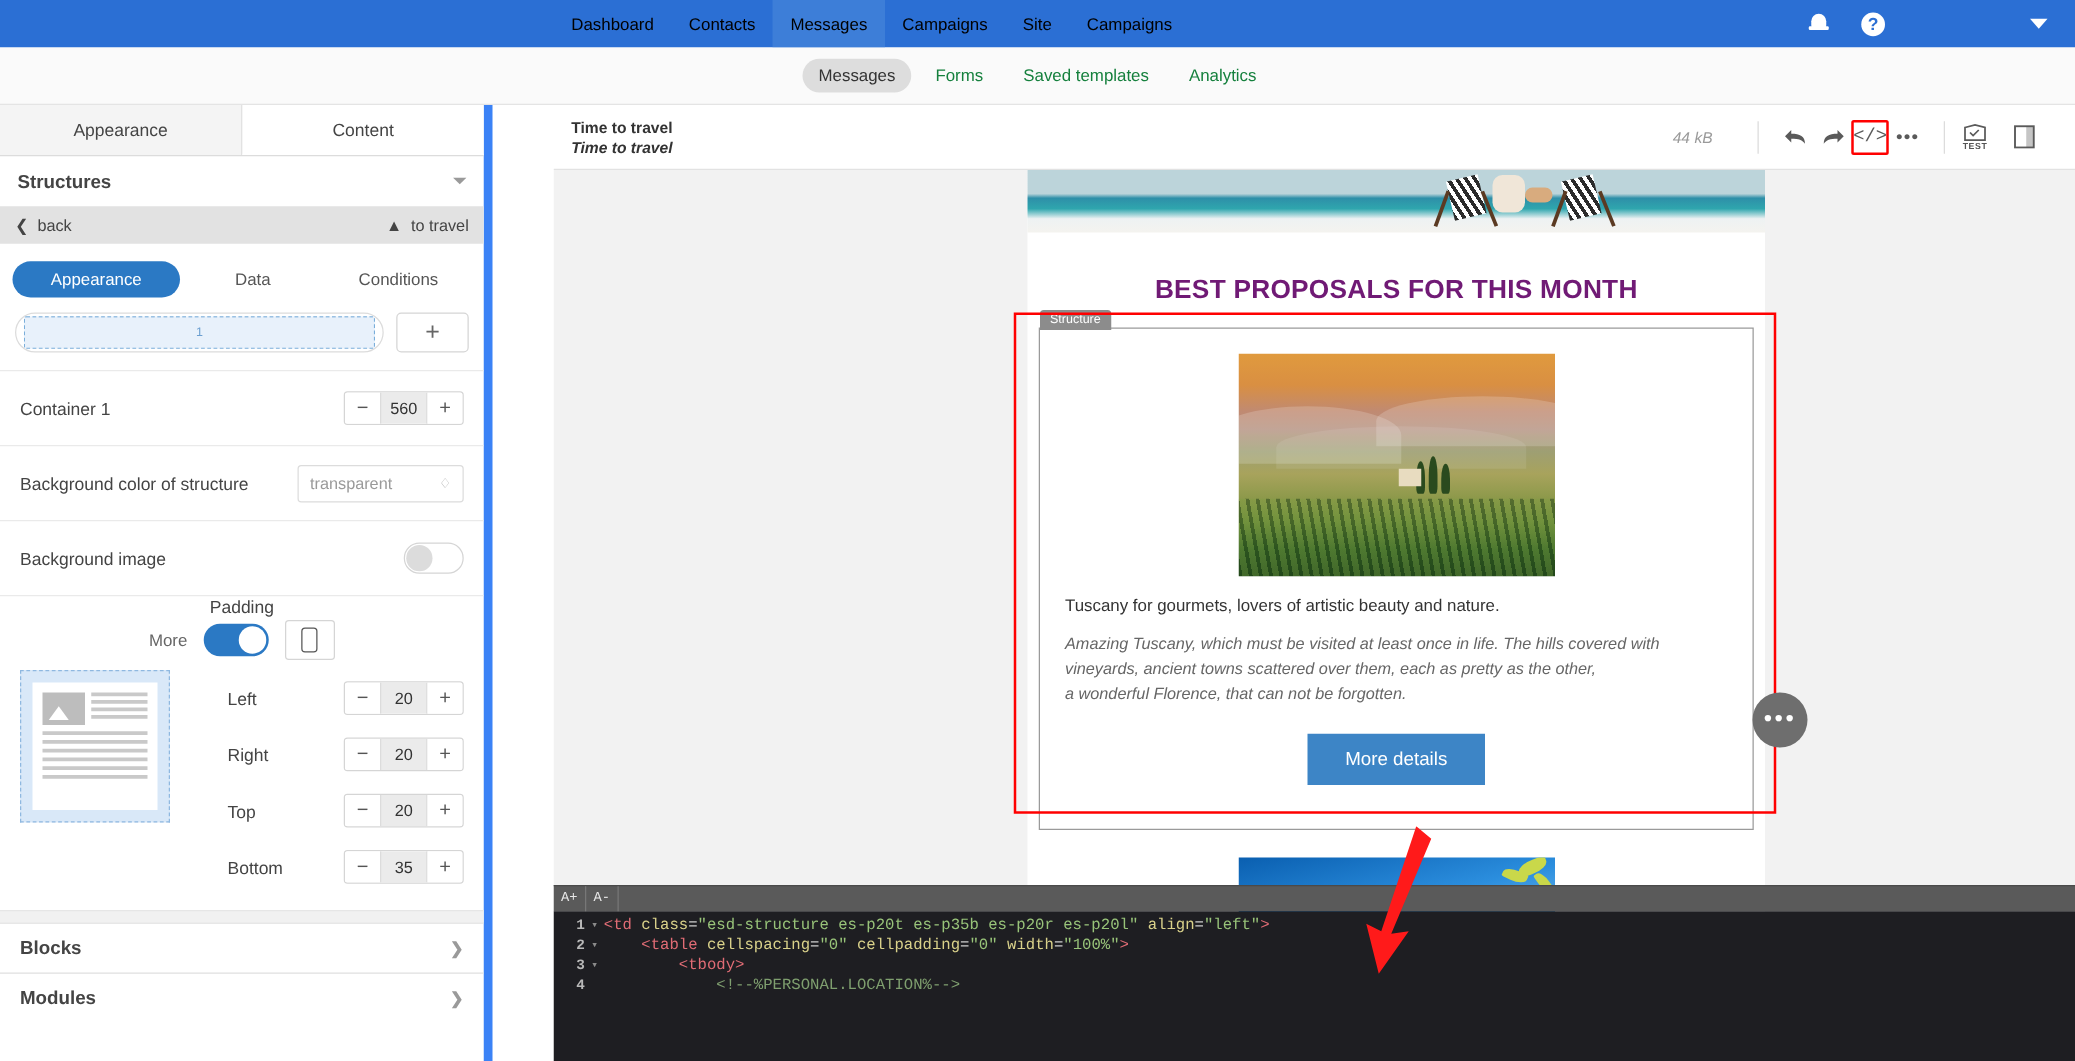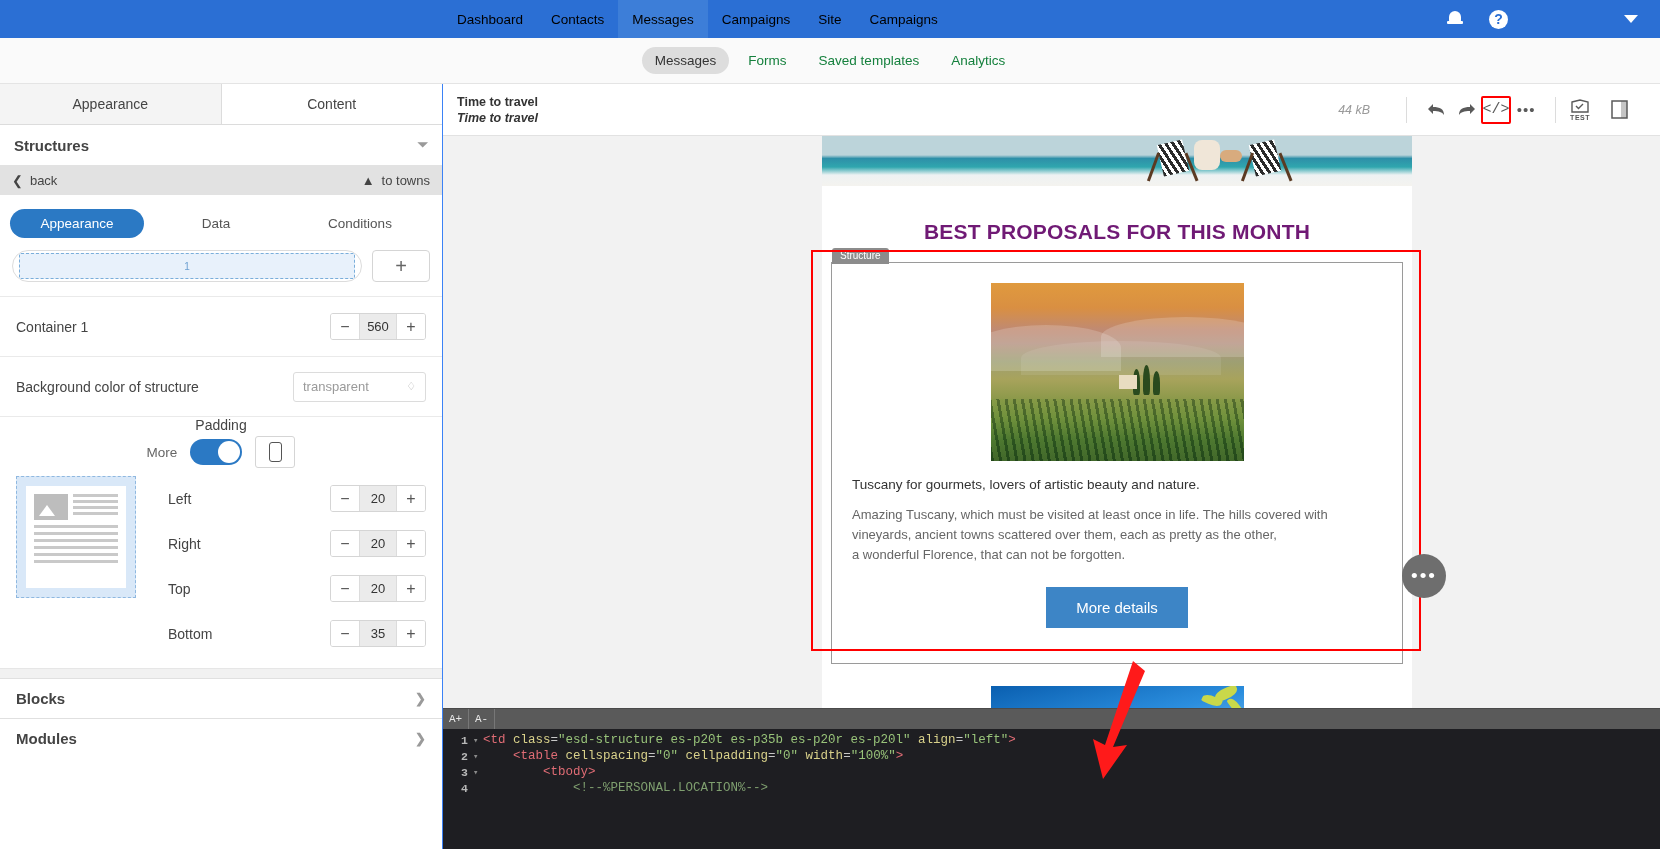--- a/index.html
+++ b/index.html
@@ -52,22 +52,22 @@
     display: flex; align-items: center; justify-content: center; gap: 6px;
   }
   .subnav-item {
     font-size: 13.5px; color: #15803d; padding: 6px 13px;
     border-radius: 15px; cursor: pointer; white-space: nowrap;
   }
   .subnav-item.active { background: #dddddd; color: #333; }
 
   
   .sidebar {
-    position: absolute; top: 84px; left: 0; width: 443px; height: 765px;
-    background: #ffffff; border-right: 1px solid #3b82f6; overflow: hidden;
+    position: absolute; top: 84px; left: 0; width: 394px; height: 765px;
+    background: #ffffff; border-right: 7px solid #3b82f6; overflow: hidden;
   }
   .side-tabs { display: flex; height: 41px; border-bottom: 1px solid #dcdcdc; }
   .side-tab {
     flex: 1; display: flex; align-items: center; justify-content: center;
     font-size: 14px; color: #444; cursor: pointer; background: #f4f4f4;
     border-right: 1px solid #dcdcdc;
   }
   .side-tab.active { background: #ffffff; border-bottom: 1px solid #fff; }
   .side-tab:last-child { border-right: none; }
 
@@ -169,21 +169,21 @@
     border-bottom: 11px solid #ffffff;
   }
   .pad-lines { flex: 1; display: flex; flex-direction: column; gap: 3px; }
   .pad-line { height: 3px; background: #c9c9c9; }
   .pad-rows { display: flex; flex-direction: column; gap: 4px; }
   .pad-fields { flex: 1; display: flex; flex-direction: column; }
   .pad-field-row {
     display: flex; align-items: center; justify-content: space-between;
     height: 45px; font-size: 14px; color: #444;
   }
-  .pad-field-row .lbl { margin-left: 18px; }
+  .pad-field-row .lbl { margin-left: 32px; }
 
   .collapse-row {
     height: 40px; display: flex; align-items: center; justify-content: space-between;
     padding: 0 16px; font-size: 15px; font-weight: bold; color: #444;
     border-top: 1px solid #e0e0e0; cursor: pointer;
   }
   .divider-strip { height: 10px; background: #f1f1f1; border-top: 1px solid #e6e6e6; }
 
   
   .editor-bar {
@@ -255,21 +255,21 @@
   .cypress {
     position: absolute; background: #2a4a1e; border-radius: 50% 50% 20% 20%;
   }
   .vine-rows {
     position: absolute; left: 0; bottom: 0; width: 100%; height: 62px;
     background: repeating-linear-gradient(80deg, rgba(20,55,15,.45) 0 3px, rgba(120,160,60,.25) 3px 8px);
   }
   .body-title {
     font-size: 13.5px; font-weight: normal; color: #333; margin: 16px 0 13px 0;
   }
-  .body-text { font-size: 13px; color: #666; line-height: 20px; }
+  .body-text { font-size: 13px; color: #666; line-height: 20px; font-style: italic; }
   .cta-wrap { display: flex; justify-content: center; margin-top: 22px; }
   .cta-btn {
     background: #3d85c6; color: #fff; font-size: 15px; padding: 12px 30px;
     border: none; cursor: pointer; font-weight: normal;
   }
   .sky-img {
     width: 253px; height: 60px; margin: 22px auto 0 auto;
     background: linear-gradient(to bottom right, #0a5fb0 0%, #2b8ede 55%, #7bc0f0 100%);
     position: relative; overflow: hidden;
   }
@@ -360,21 +360,21 @@
       <span class="chev">⏷</span>
     </div>
 
     <div class="back-row">
       <div class="back-left">
         <span>❮</span>
         <span>back</span>
       </div>
       <div class="back-right">
         <span>▲</span>
-        <span>to towns</span>
+        <span>to travel</span>
       </div>
     </div>
 
     <div class="pill-tabs">
       <div class="pill active">
         <span>Appearance</span>
       </div>
       <div class="pill">
         <span>Data</span>
       </div>
@@ -404,20 +404,24 @@
     </div>
 
     <div class="prop-row">
       <span>Background color of structure</span>
       <div class="color-field">
         <span>transparent</span>
         <span class="drop-glyph">♢</span>
       </div>
     </div>
 
+    <div class="prop-row">
+      <span>Background image</span>
+      <div class="toggle-off"></div>
+    </div>
 
     <div class="prop-row" style="height:52px;flex-direction:column;">
       <span>Padding</span>
       <div style="display:flex;align-items:center;gap:13px;">
         <span style="font-size:13.5px;color:#666;">More</span>
         <div class="toggle-on"></div>
         <div class="mobile-btn">
           <div class="phone-glyph"></div>
         </div>
       </div>

